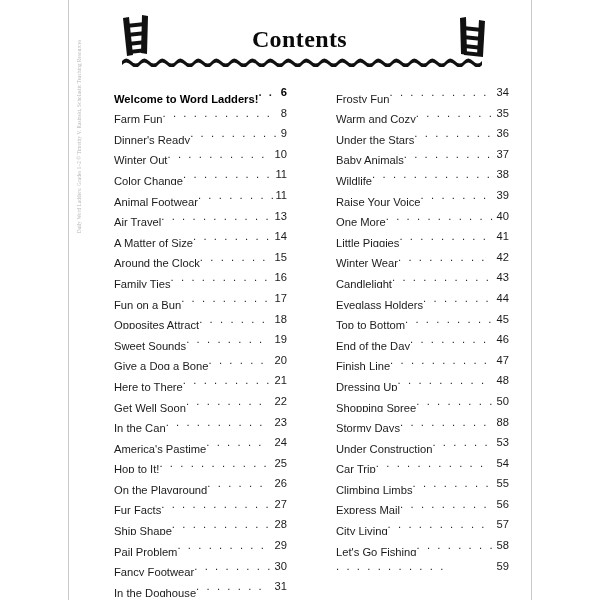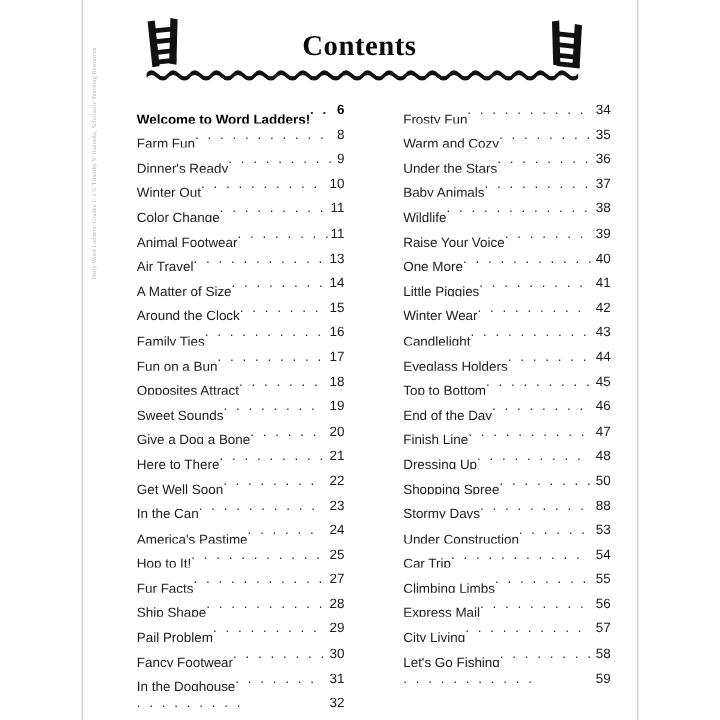--- a/index.html
+++ b/index.html
@@ -203,20 +203,21 @@
         <div class="entry"><span class="label">Family Ties</span><span class="leader"> . . . . . . . . . .</span><span class="pnum">16</span></div>
         <div class="entry"><span class="label">Fun on a Bun</span><span class="leader"> . . . . . . . . .</span><span class="pnum">17</span></div>
         <div class="entry"><span class="label">Opposites Attract</span><span class="leader"> . . . . . . .</span><span class="pnum">18</span></div>
         <div class="entry"><span class="label">Sweet Sounds</span><span class="leader"> . . . . . . . .</span><span class="pnum">19</span></div>
         <div class="entry"><span class="label">Give a Dog a Bone</span><span class="leader"> . . . . . .</span><span class="pnum">20</span></div>
         <div class="entry"><span class="label">Here to There</span><span class="leader"> . . . . . . . . .</span><span class="pnum">21</span></div>
         <div class="entry"><span class="label">Get Well Soon</span><span class="leader"> . . . . . . . .</span><span class="pnum">22</span></div>
         <div class="entry"><span class="label">In the Can</span><span class="leader"> . . . . . . . . . .</span><span class="pnum">23</span></div>
         <div class="entry"><span class="label">America's Pastime</span><span class="leader"> . . . . . .</span><span class="pnum">24</span></div>
         <div class="entry"><span class="label">Hop to It!</span><span class="leader"> . . . . . . . . . . .</span><span class="pnum">25</span></div>
+        <div class="entry"><span class="label">On the Playground</span><span class="leader"> . . . . . .</span><span class="pnum">26</span></div>
         <div class="entry"><span class="label">Fur Facts</span><span class="leader"> . . . . . . . . . . .</span><span class="pnum">27</span></div>
         <div class="entry"><span class="label">Ship Shape</span><span class="leader"> . . . . . . . . . .</span><span class="pnum">28</span></div>
         <div class="entry"><span class="label">Pail Problem</span><span class="leader"> . . . . . . . . .</span><span class="pnum">29</span></div>
         <div class="entry"><span class="label">Fancy Footwear</span><span class="leader"> . . . . . . . .</span><span class="pnum">30</span></div>
         <div class="entry"><span class="label">In the Doghouse</span><span class="leader"> . . . . . . .</span><span class="pnum">31</span></div>
         <div class="entry"><span class="leader"> . . . . . . . . .</span><span class="pnum">32</span></div>
       </div>
     <div class="col col-right" id="col-right">
         <div class="entry"><span class="label">Frosty Fun</span><span class="leader"> . . . . . . . . . .</span><span class="pnum">34</span></div>
         <div class="entry"><span class="label">Warm and Cozy</span><span class="leader"> . . . . . . . .</span><span class="pnum">35</span></div>

